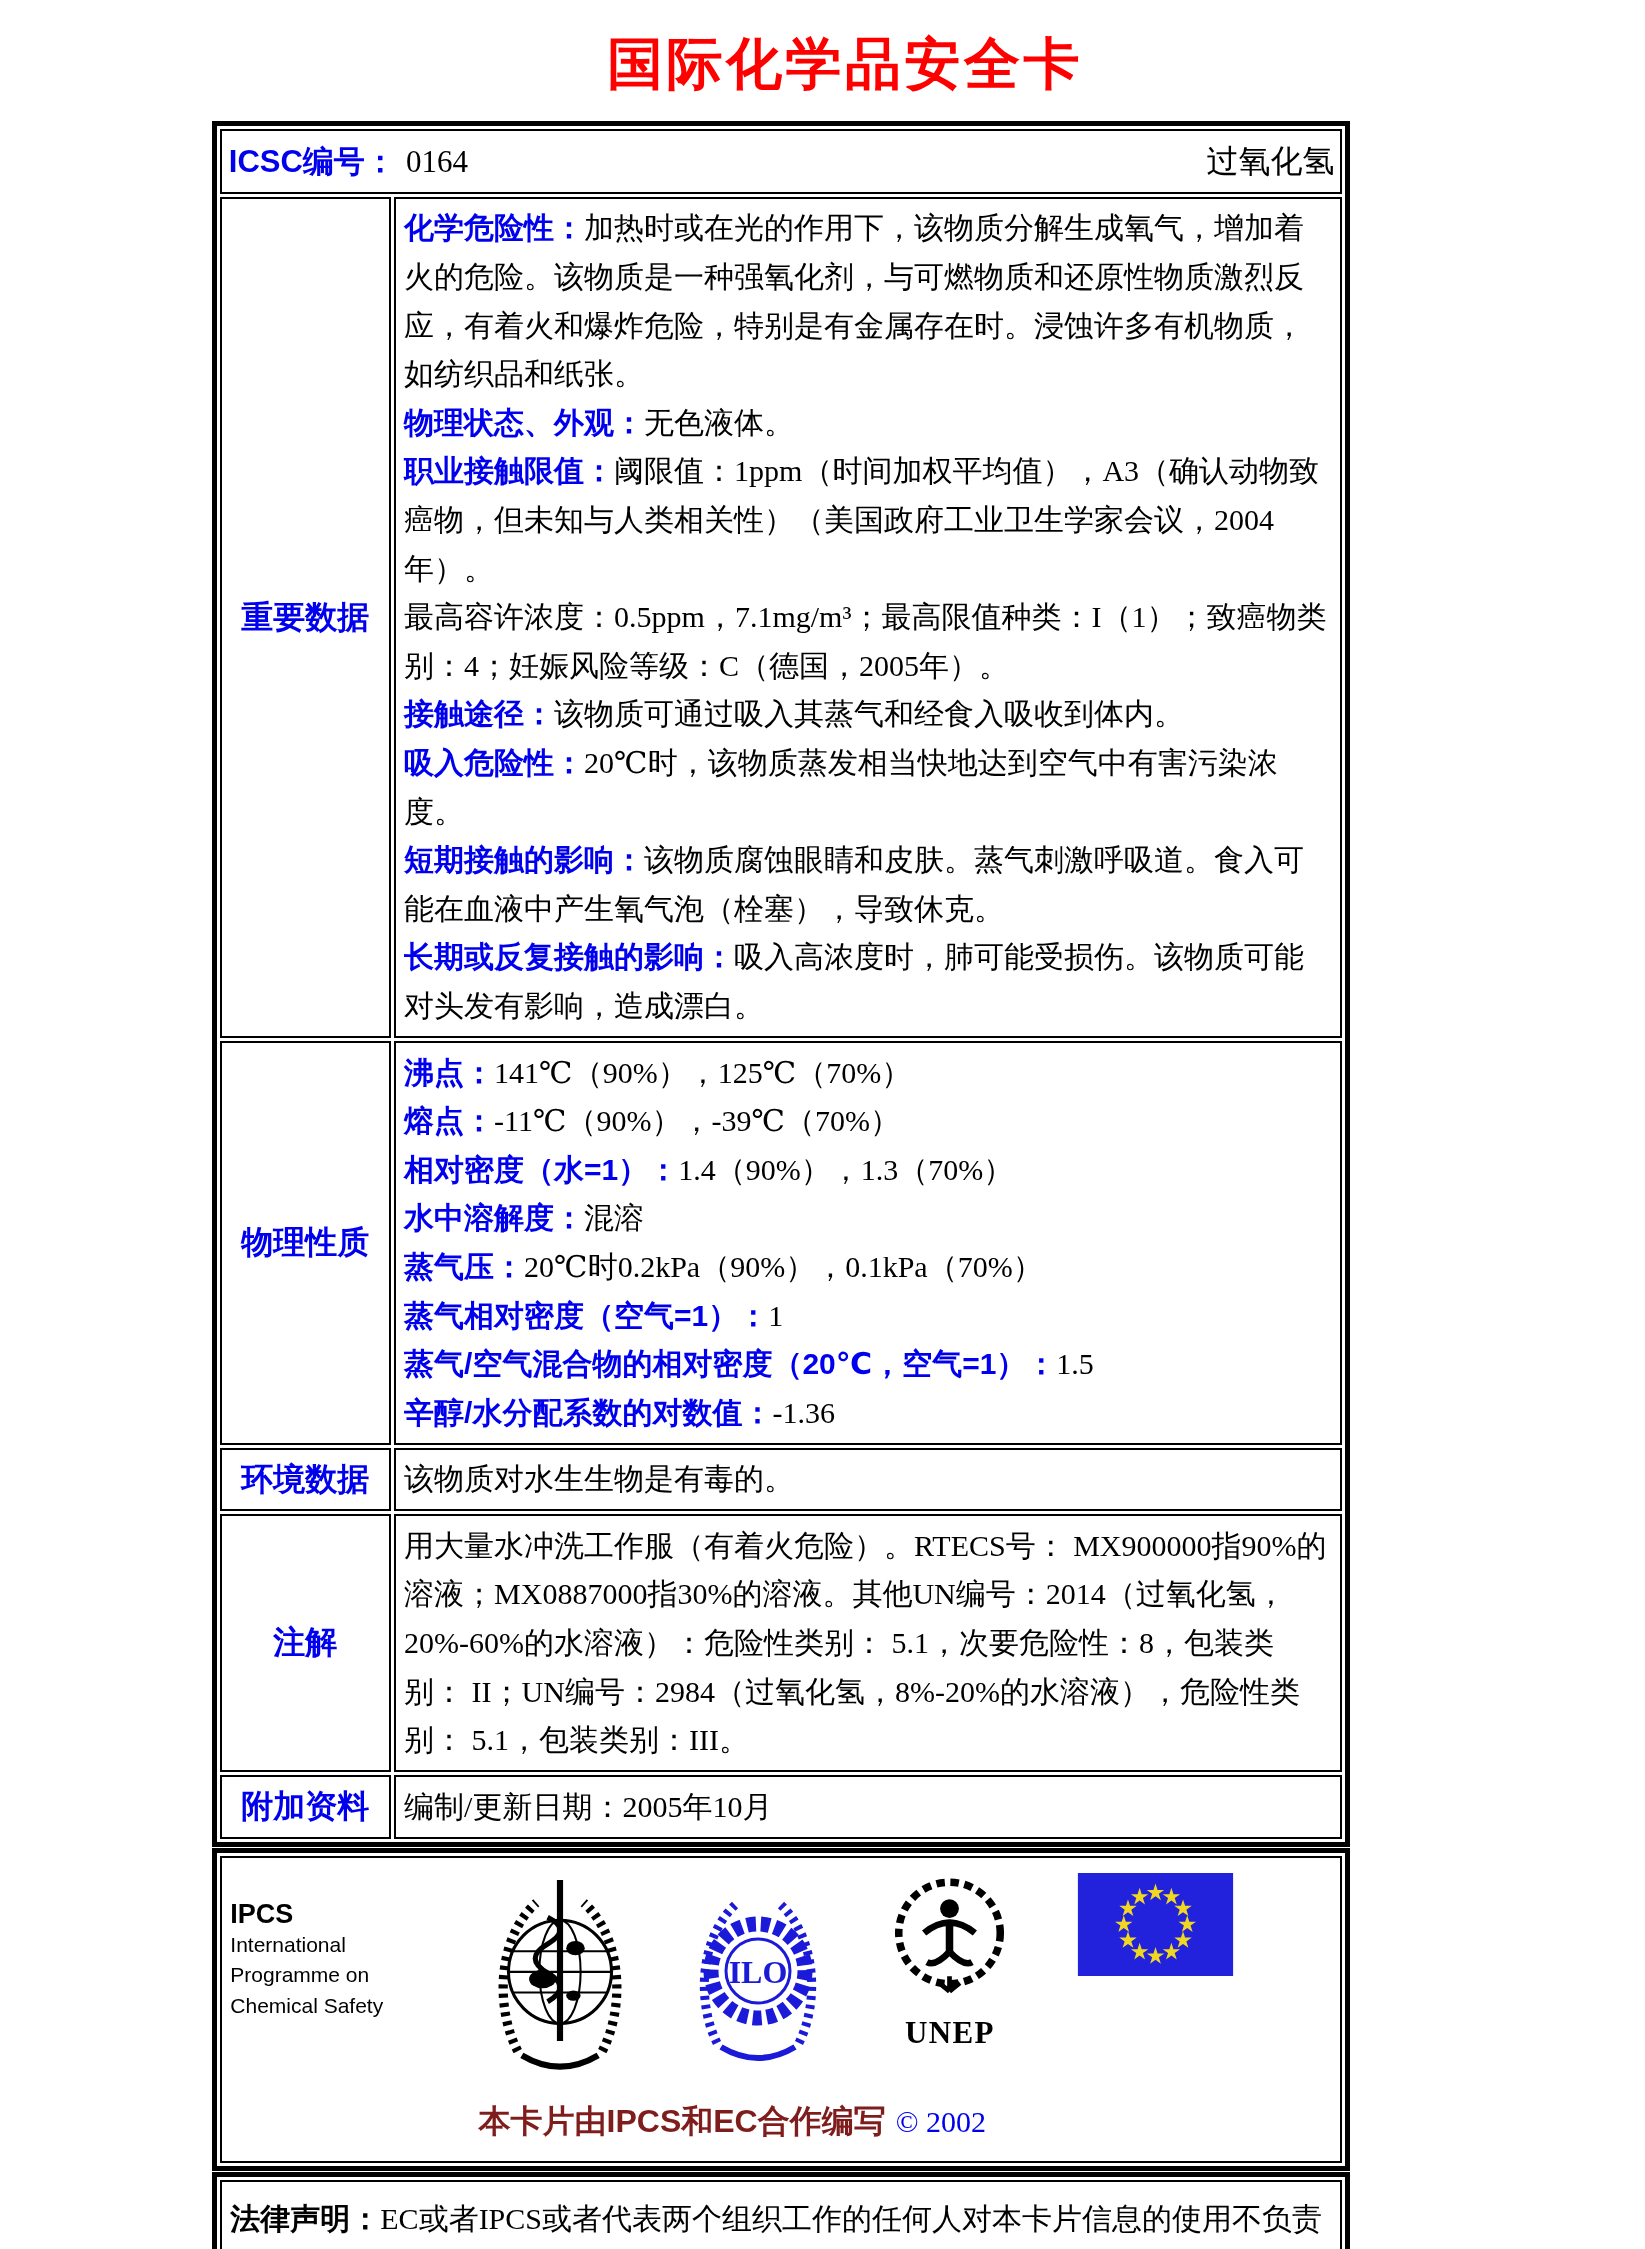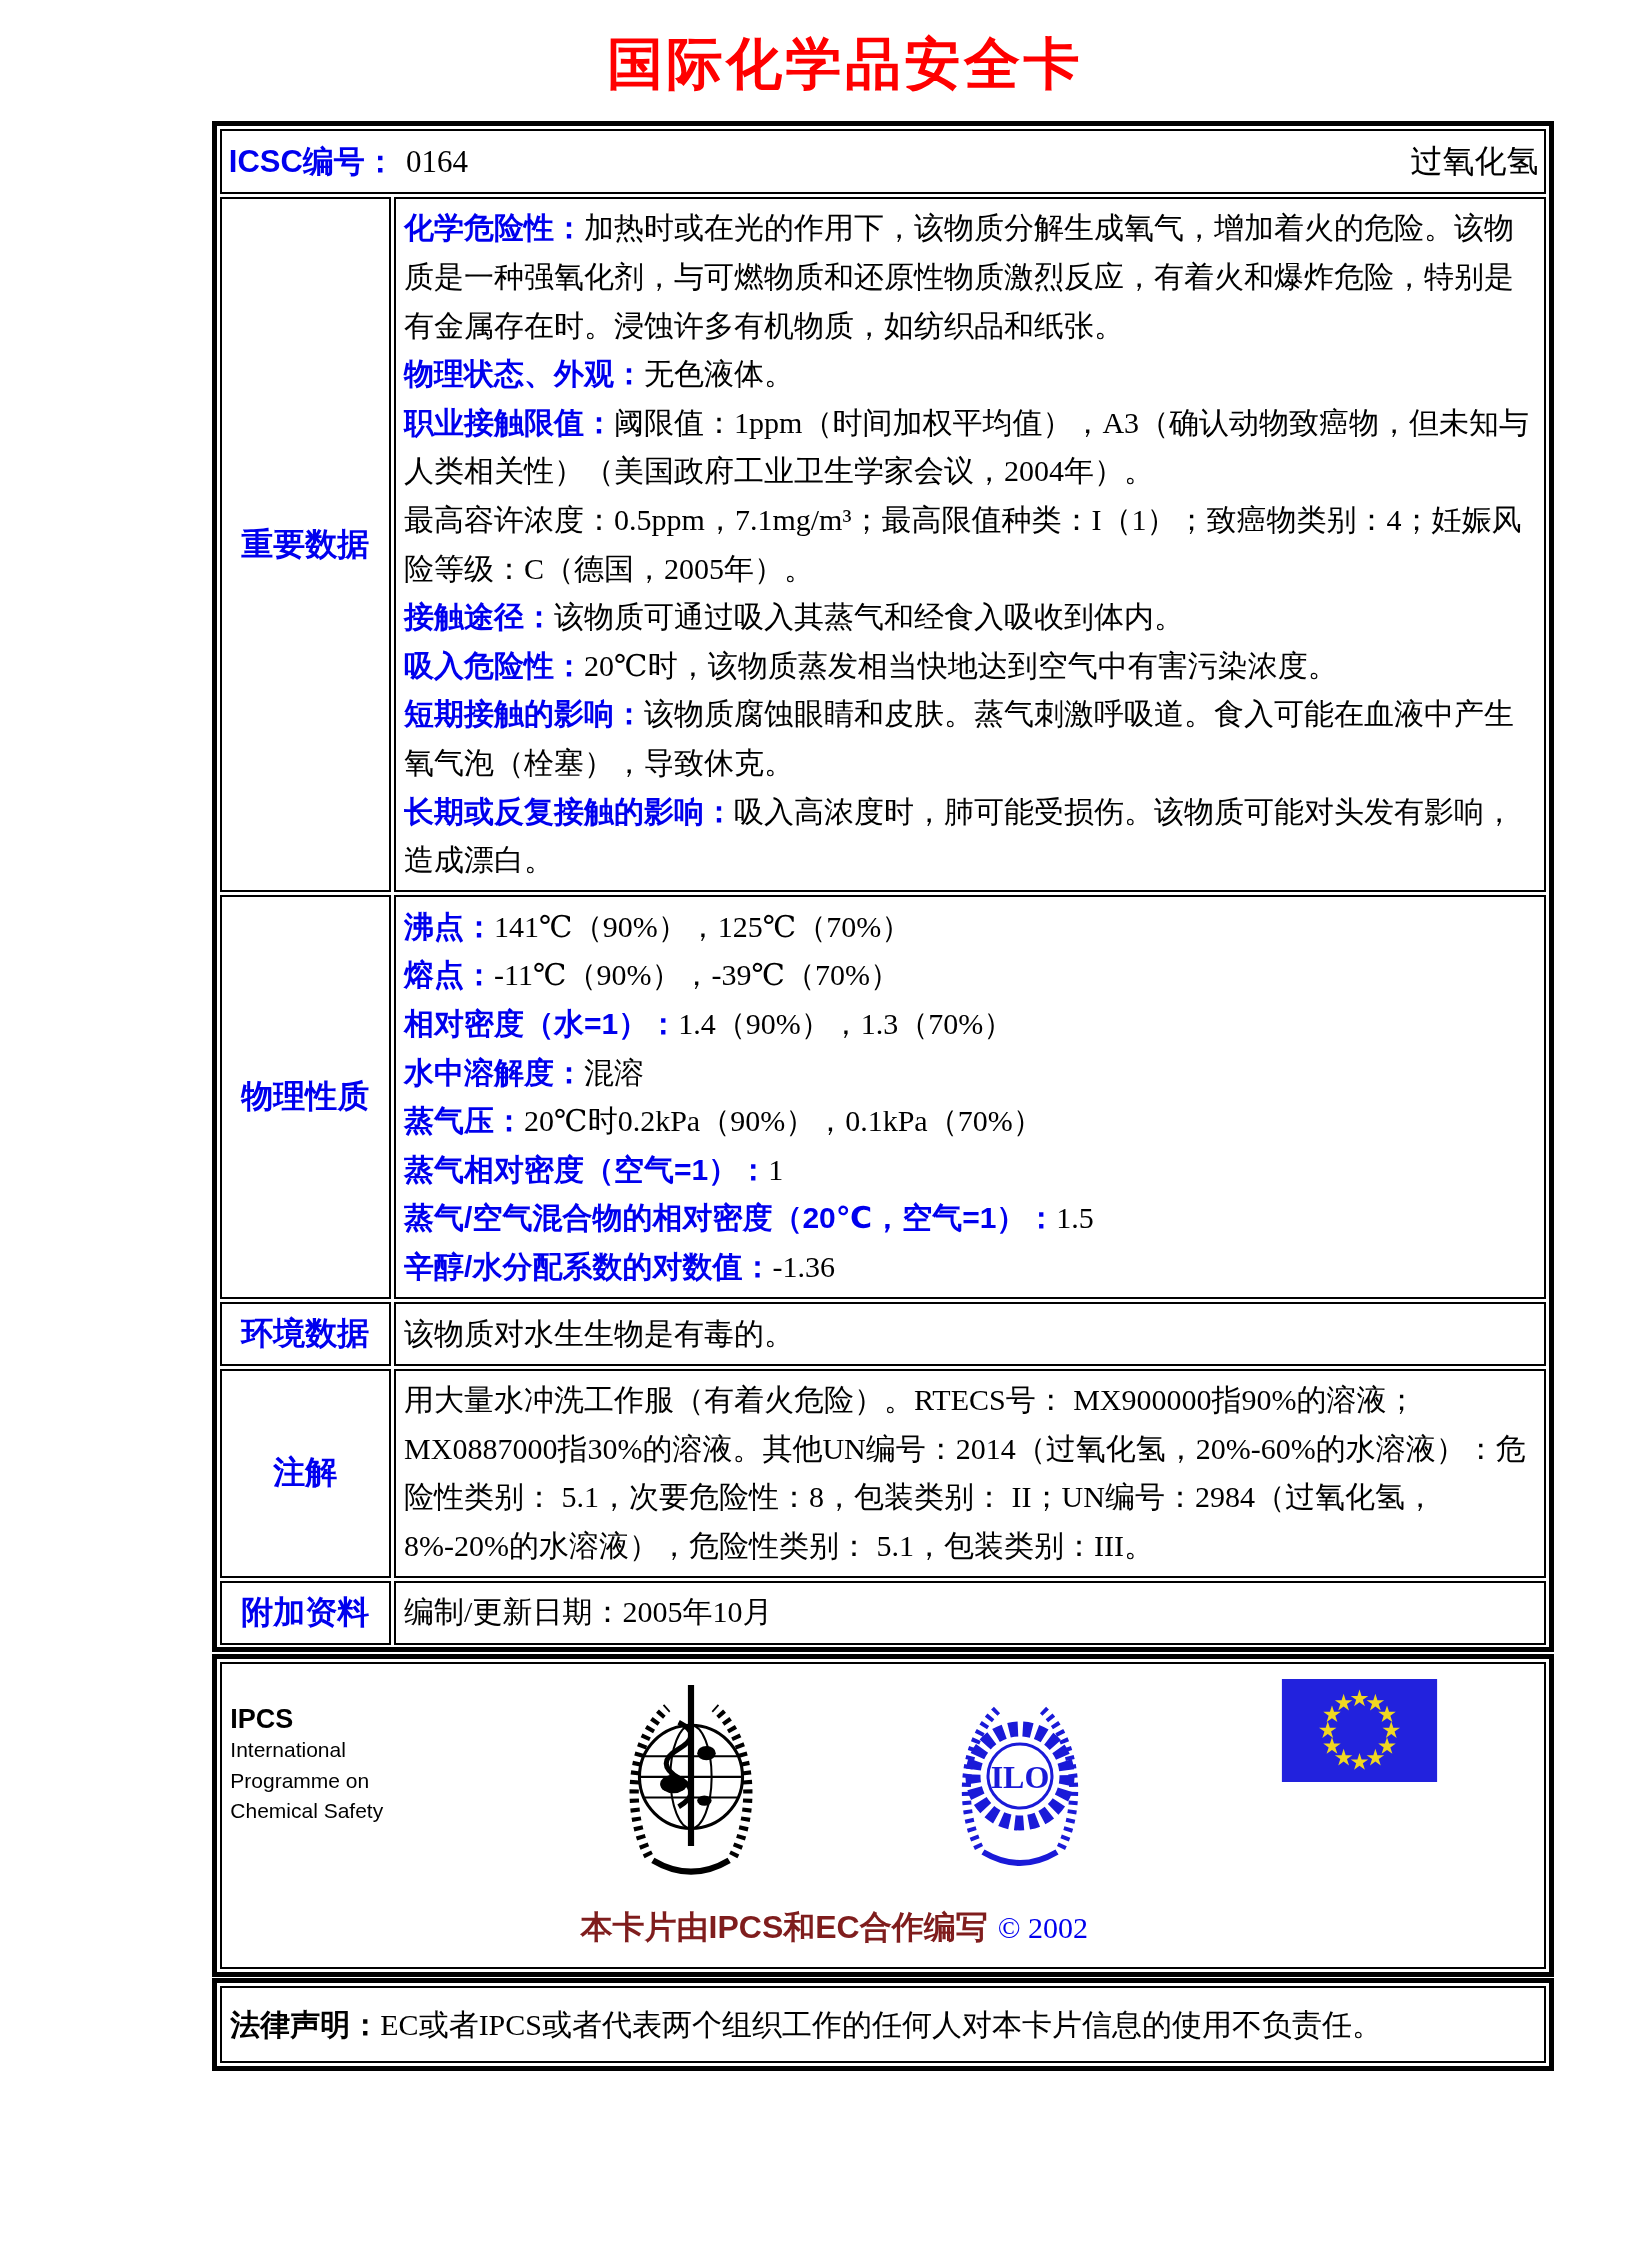--- a/index.html
+++ b/index.html
@@ -10,21 +10,21 @@
   }
   .page-title {
     margin: 27px 0 18.3px 0;
     width: 1266px; margin-left: 212px;
     text-align: center;
     color: #ff0000;
     font-size: 56px; font-weight: bold; letter-spacing: 3.5px;
     font-family: Liberation Serif, serif;
   }
   .card {
-    margin-left: 212px; width: 1342px; box-sizing: border-box;
+    margin-left: 212px; width: 1138px; box-sizing: border-box;
     border: 5px solid #000; padding: 2.8px; background: #fff;
   }
   .card + .card { margin-top: 1.4px; }
   .rows { display: flex; flex-direction: column; gap: 2.8px; }
   .row { display: flex; gap: 2.8px; }
   .cell { border: 2.8px solid #000; box-sizing: border-box; background: #fff; }
   .header-cell {
     flex: 1 1 auto; display: flex; justify-content: space-between; align-items: center;
     padding: 8.5px 5.6px 8.5px 7px; font-size: 31px;
   }
@@ -178,20 +178,35 @@
                 <path d="M24,168 C4,128 6,64 42,30" stroke-width="9" stroke-dasharray="4 5"></path>
                 <path d="M106,168 C126,128 124,64 88,30" stroke-width="9" stroke-dasharray="4 5"></path>
                 <path d="M28,172 Q65,194 102,172" stroke-width="6"></path>
                 <circle cx="65" cy="96" r="47" stroke-width="15" stroke-dasharray="9 5"></circle>
                 <circle cx="65" cy="96" r="32" stroke-width="3"></circle>
               </g>
               <text x="65" y="108" text-anchor="middle" font-size="32" font-weight="bold" fill="#1a1ad8" font-family="Liberation Serif, DejaVu Serif, serif">ILO</text>
             </svg>
           </span>
 
+          <div class="unep-wrap">
+            <span>
+              <svg width="123" height="141" viewBox="0 0 130 150">
+                <g fill="none" stroke="#000000">
+                  <circle cx="65" cy="66" r="54" stroke-width="8" stroke-dasharray="9 6"></circle>
+                  <path d="M65,52 V86" stroke-width="8"></path>
+                  <path d="M38,66 Q65,44 92,66" stroke-width="7"></path>
+                  <path d="M65,86 Q50,102 41,97 M65,86 Q80,102 89,97" stroke-width="7"></path>
+                  <path d="M65,112 v16 M65,128 l-11,-9 M65,128 l11,-9" stroke-width="5"></path>
+                </g>
+                <circle cx="65" cy="40" r="10" fill="#000000"></circle>
+              </svg>
+            </span>
+            <div class="unep-text">UNEP</div>
+          </div>
 
           <span class="eu-flag">
             <svg width="157" height="103" viewBox="0 0 220 146">
               <defs>
                 <polygon id="star" points="0,-10 2.25,-3.09 9.51,-3.09 3.63,1.18 5.88,8.09 0,3.82 -5.88,8.09 -3.63,1.18 -9.51,-3.09 -2.25,-3.09" fill="#f0d722"></polygon>
               </defs>
               <rect x="0" y="0" width="220" height="146" fill="#2222dd"></rect>
               <use href="#star" transform="translate(110,28) scale(1.3)"></use>
               <use href="#star" transform="translate(132.5,34) scale(1.3)"></use>
               <use href="#star" transform="translate(149,50.5) scale(1.3)"></use>

